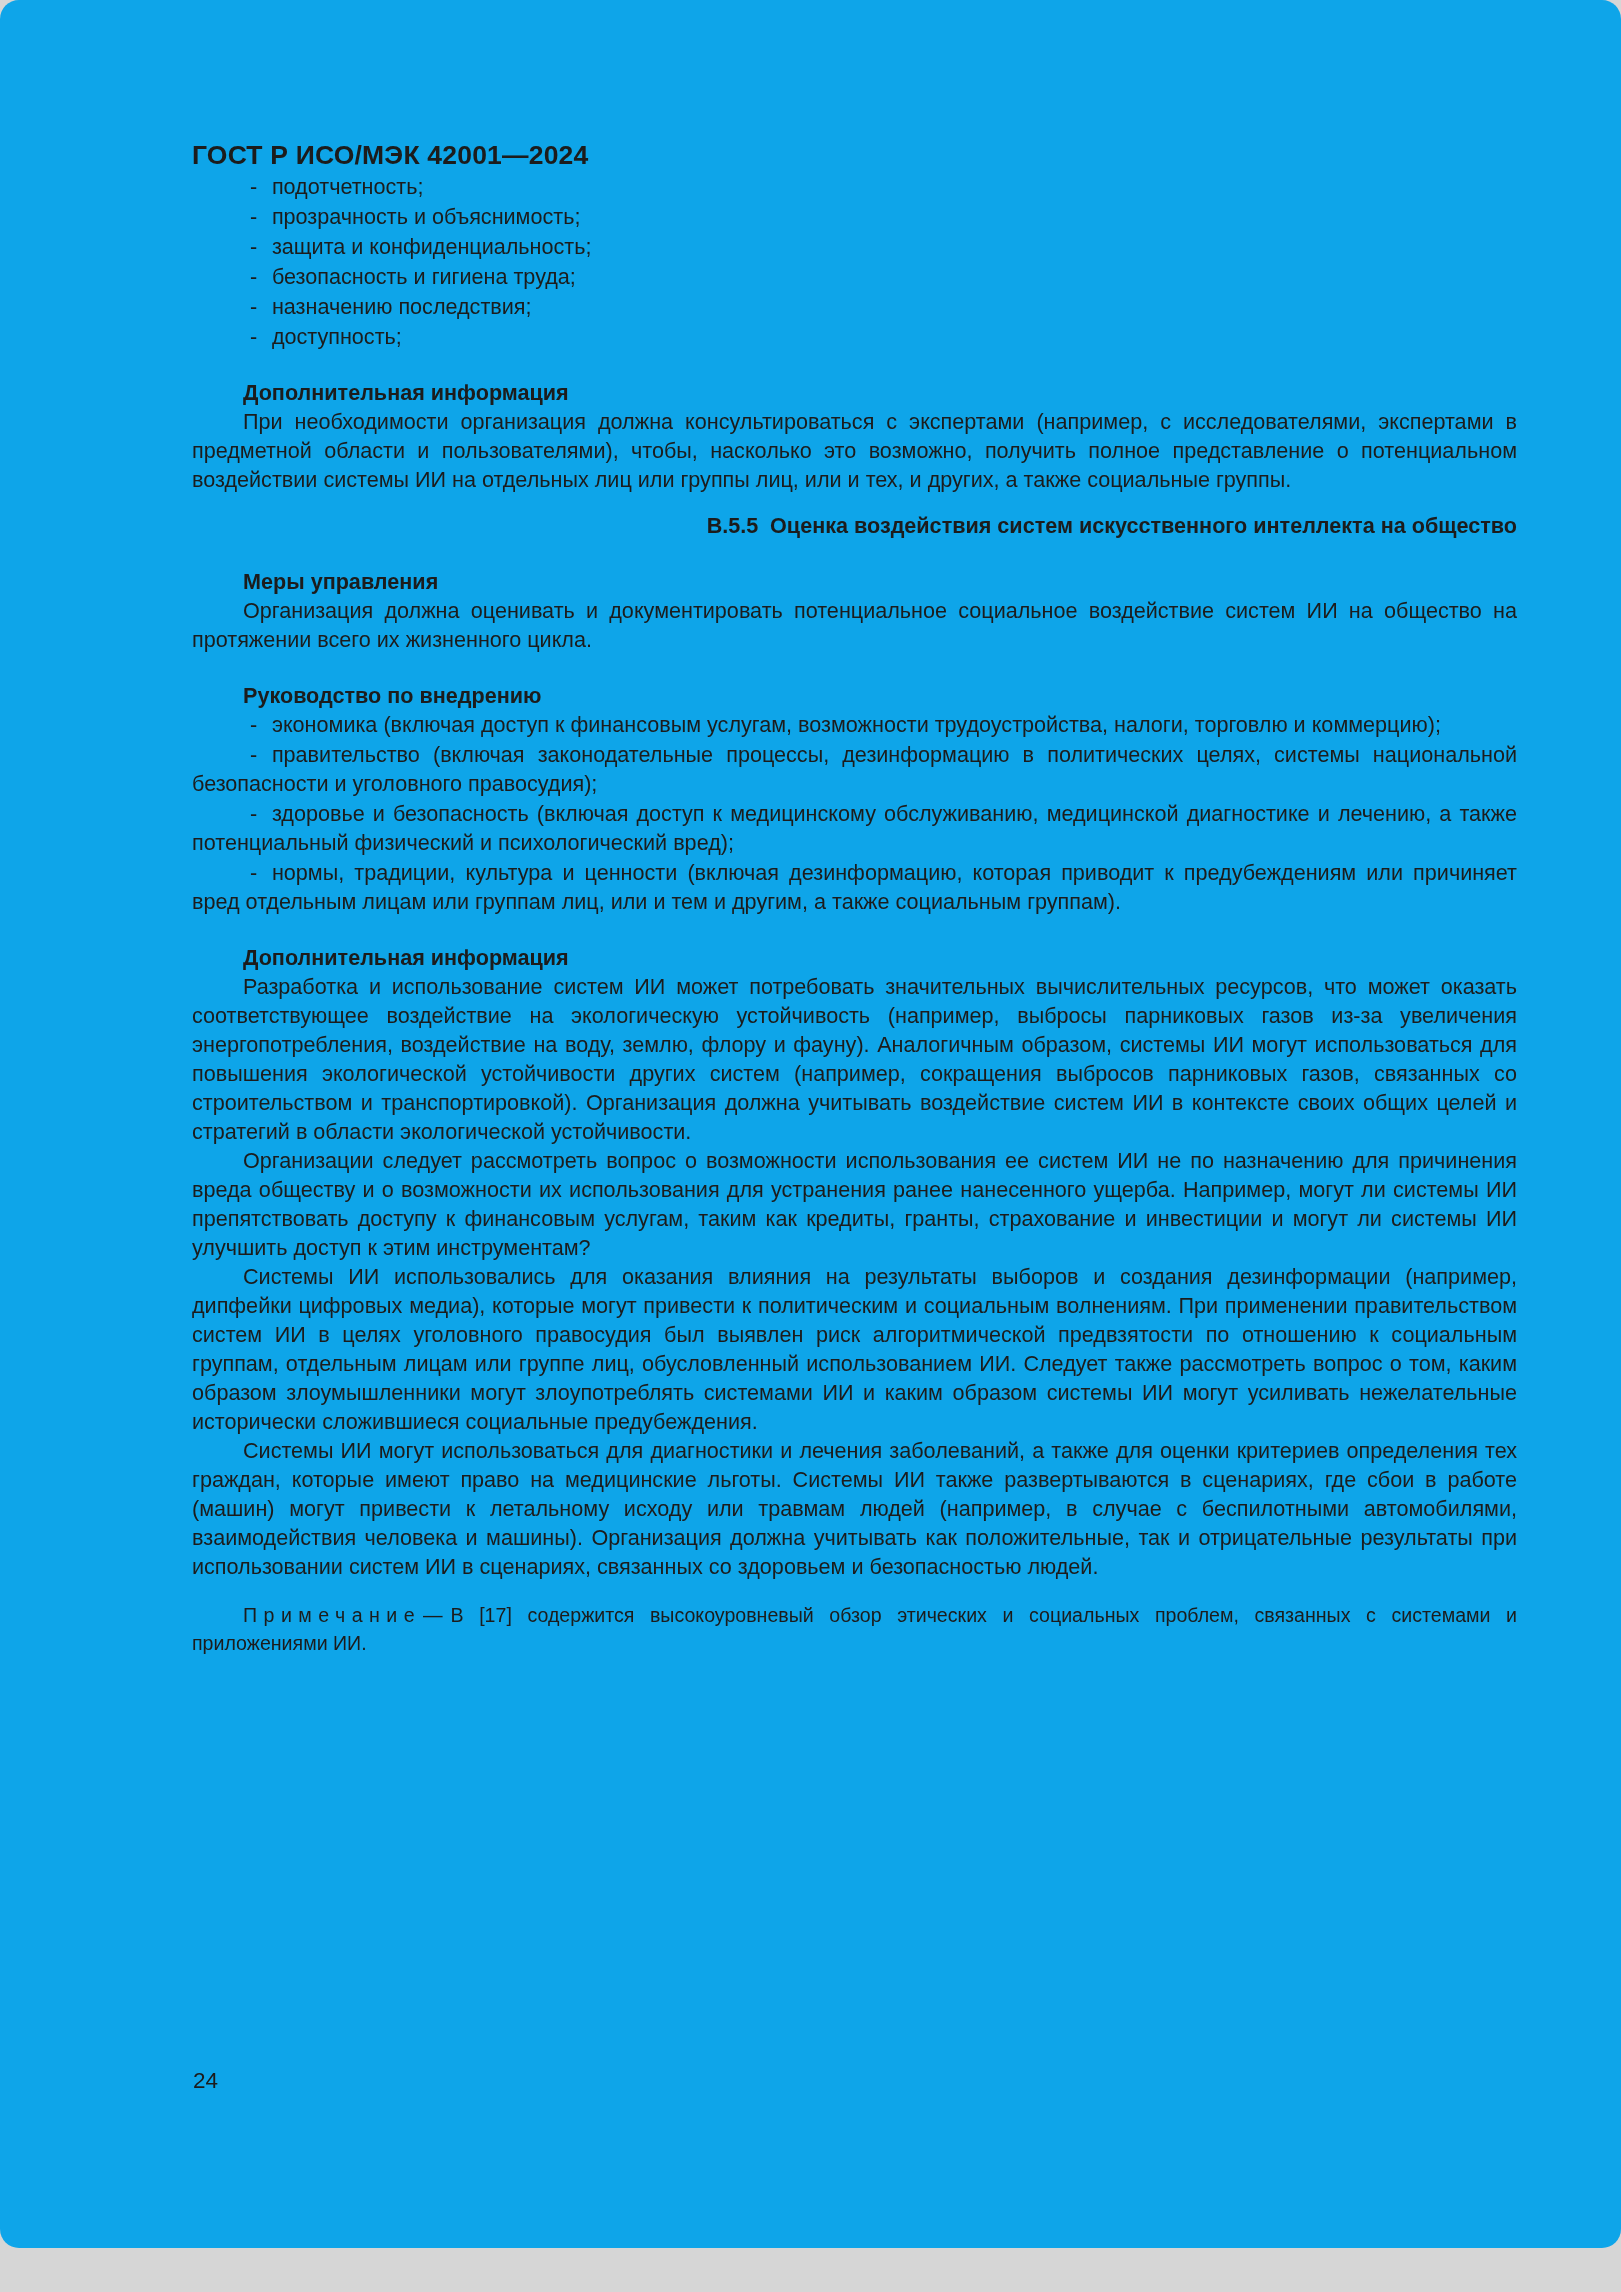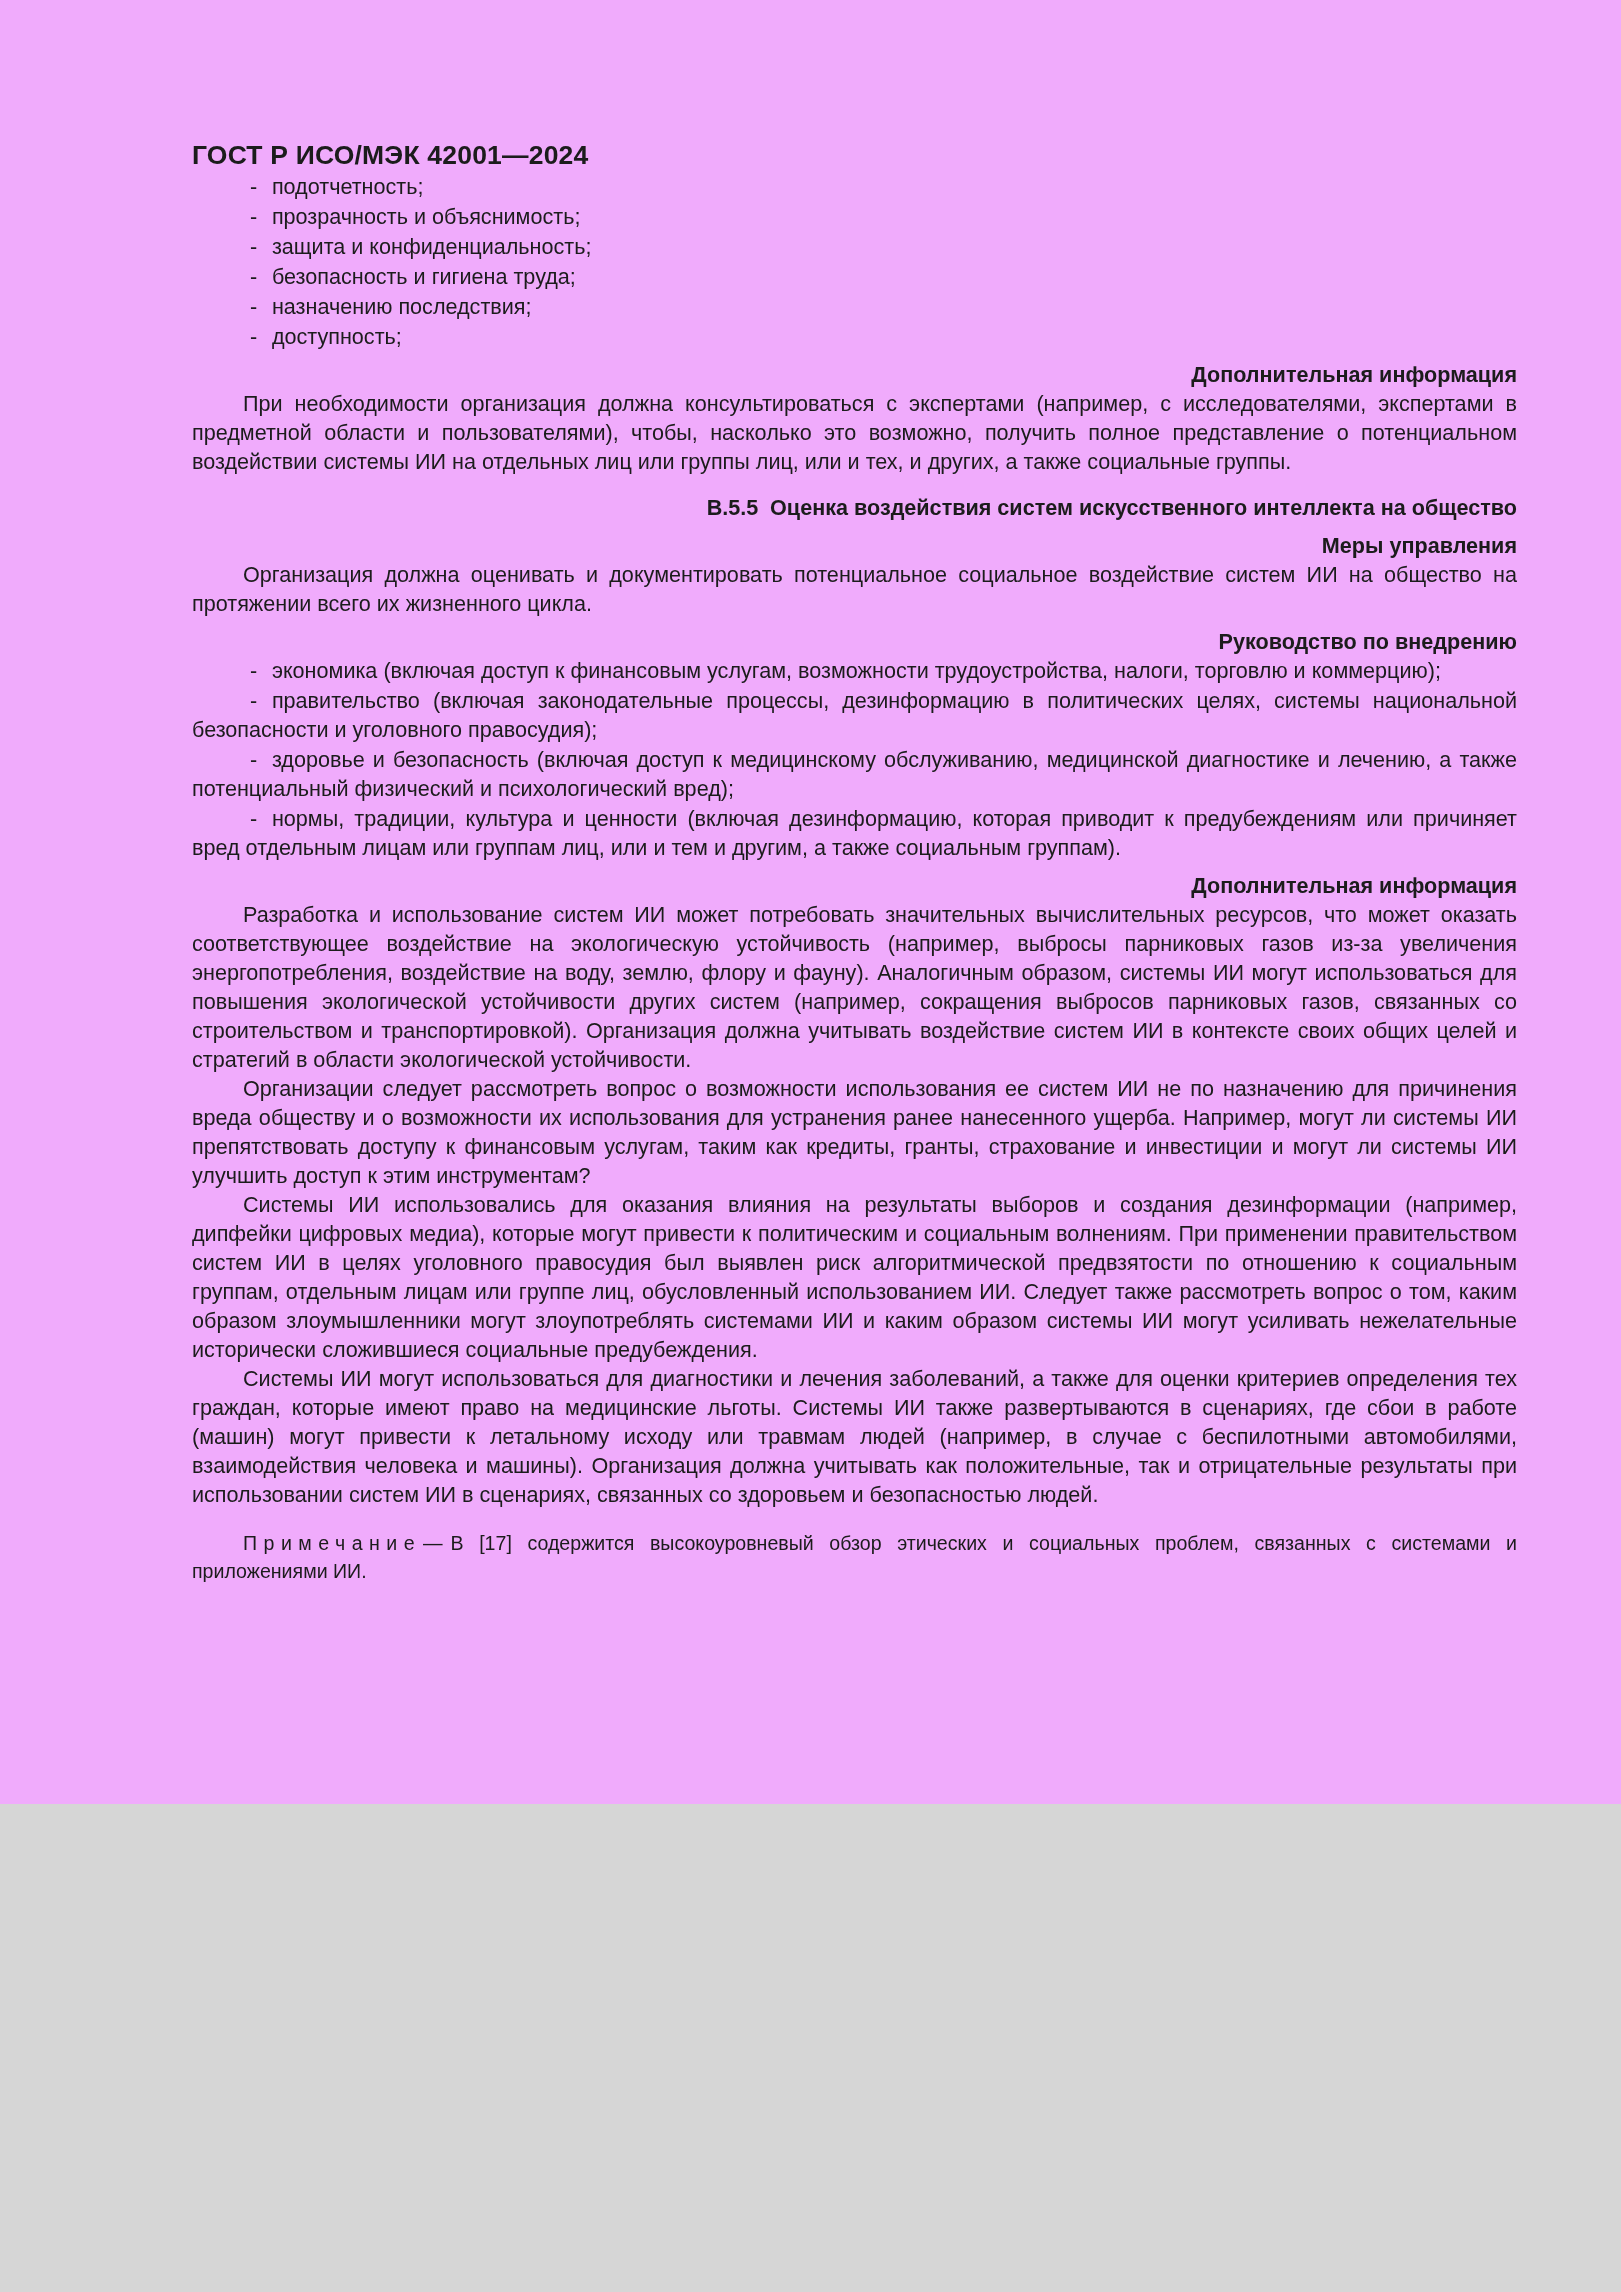--- a/index.html
+++ b/index.html
@@ -3,25 +3,26 @@
 <meta charset="utf-8">
 <style>
   html, body {
     margin: 0;
     padding: 0;
     background: #d6d6d6;
   }
   .page {
     position: relative;
     width: 1621px;
-    height: 1804px;
-    background: #f0abfc;
+    height: 2248px;
+    background: #0ea5e9;
     font-family: "Liberation Sans", "DejaVu Sans", sans-serif;
     color: #1c1c1c;
     overflow: hidden;
+    border-radius: 19px;
     -webkit-font-smoothing: antialiased;
   }
   .content {
     position: absolute;
     left: 192px;
     top: 0;
     width: 1325px;
   }
   .doc-header {
     margin-top: 139px;
@@ -37,26 +38,26 @@
     line-height: 29px;
     text-align: justify;
   }
   .li {
     text-indent: 58px;
     margin-bottom: 1px;
   }
   .li .dash { margin-right: 14.7px; }
   .para { text-indent: 51px; }
   .bold-heading {
-    margin-top: 9px;
+    margin-top: 27px;
     text-indent: 51px;
     font-weight: bold;
     font-size: 21.6px;
     line-height: 29px;
-    text-align: right;
+    text-align: left;
   }
   .section-heading {
     margin-top: 16.7px;
     text-indent: 51px;
     font-weight: bold;
     font-size: 21.6px;
     line-height: 29px;
     text-align: right;
   }
   .section-heading .sec-num { margin-right: 11.8px; }

